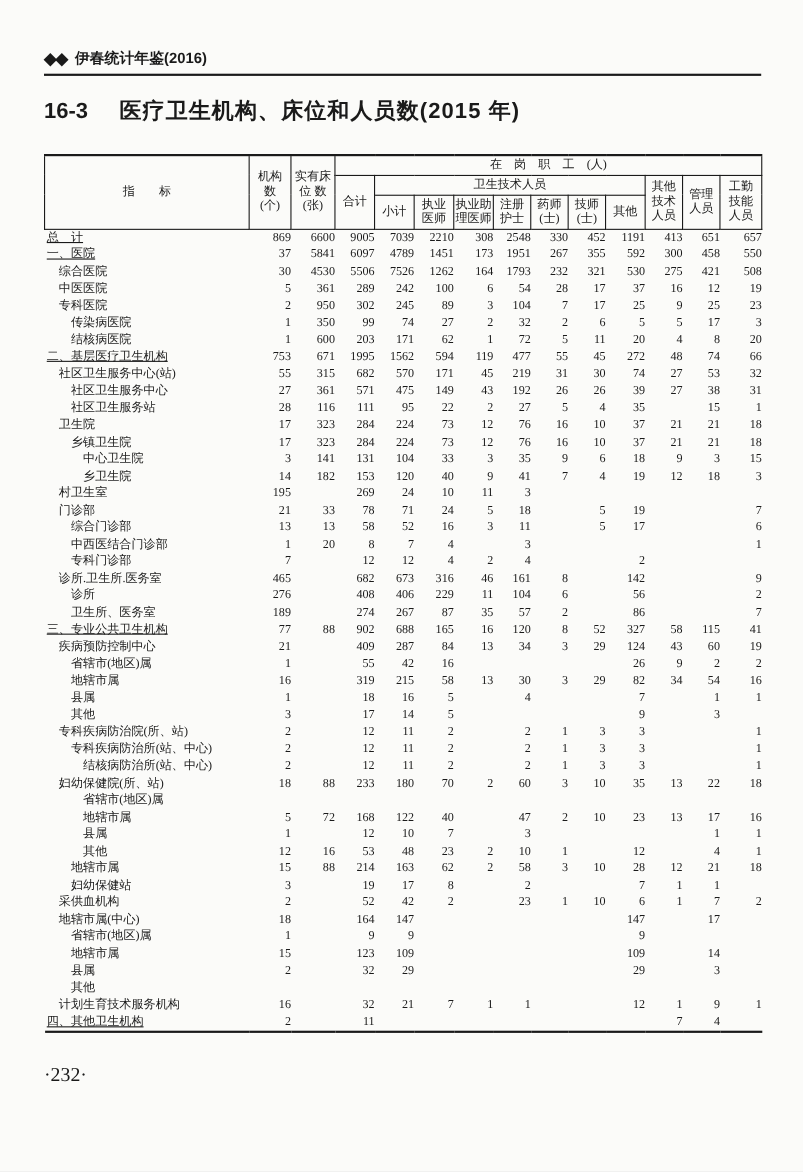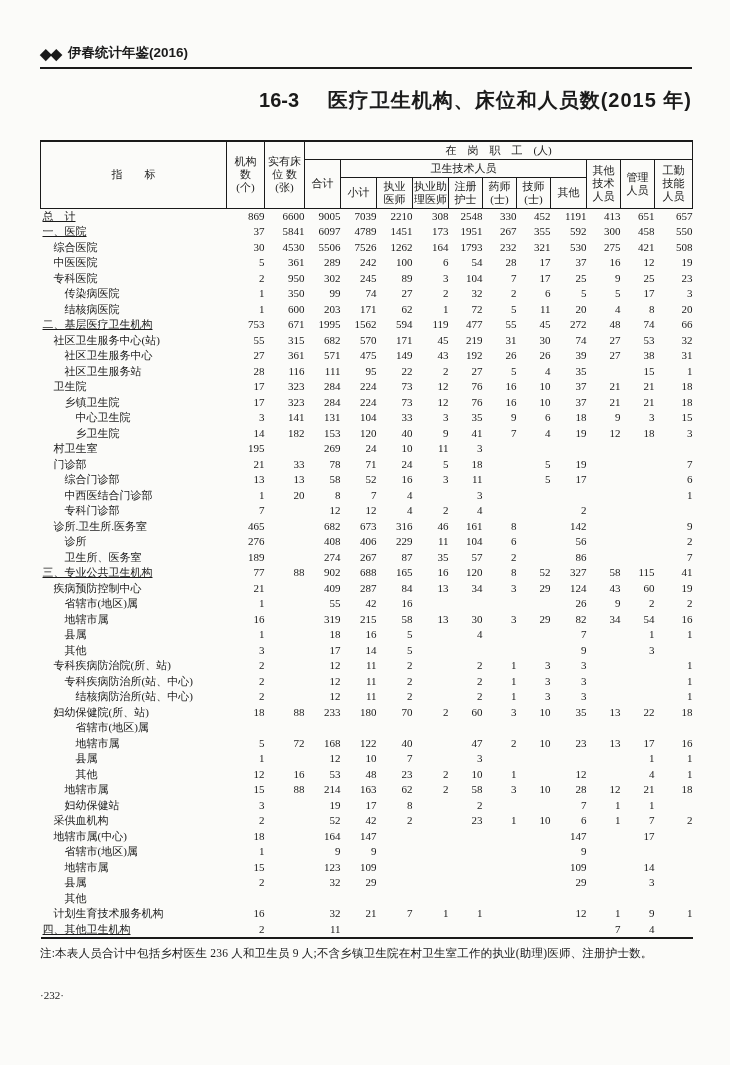--- a/index.html
+++ b/index.html
@@ -16,21 +16,21 @@
   .page-header {
     display: flex; align-items: center; gap: 7px;
     font-family: "Liberation Sans", sans-serif;
     font-weight: bold; font-size: 13.5px;
     padding-bottom: 5px;
   }
   .diamonds { font-size: 15px; letter-spacing: -1px; line-height: 1; }
   .header-rule { border-bottom: 2px solid #1a1a1a; }
   .table-title {
     margin: 18px 0 0 0;
-    text-align: right;
+    text-align: left;
     font-family: "Liberation Sans", sans-serif;
     font-size: 20px; font-weight: bold;
     letter-spacing: 1px;
   }
   .title-number { margin-right: 22px; letter-spacing: 0; }
   table.stats {
     border-collapse: collapse;
     table-layout: fixed;
     width: 652px;
     margin-top: 26px;
@@ -62,21 +62,21 @@
   td.num   { text-align: right; padding-right: 5px; }
   td.label.i0 { padding-left: 2px; text-decoration: underline; }
   td.label.i1 { padding-left: 13px; }
   td.label.i2 { padding-left: 24px; }
   td.label.i3 { padding-left: 35px; }
   .note {
     margin: 7px 0 0 0;
     font-size: 11.5px;
     letter-spacing: 0.2px;
   }
-  .page-number { margin-top: 28px; font-size: 11px; }
+  .page-number { margin-top: 28px; font-size: 18px; }
 </style>
 </head>
 <body>
 
 <div class="page">
 
   <div class="page-header">
     <span class="diamonds">◆◆</span>
     <span>伊春统计年鉴(2016)</span>
   </div>
@@ -891,17 +891,16 @@
           <td class="num"></td>
           <td class="num"></td>
           <td class="num"></td>
           <td class="num">7</td>
           <td class="num">4</td>
           <td class="num"></td>
         </tr>
       </tbody>
   </table>
 
-  <p class="note">注:本表人员合计中包括乡村医生 236 人和卫生员 9 人;不含乡镇卫生院在村卫生室工作的执业(助理)医师、注册护士数。</p>
 
   <div class="page-number">·232·</div>
 
 </div>
 
 </body></html>

